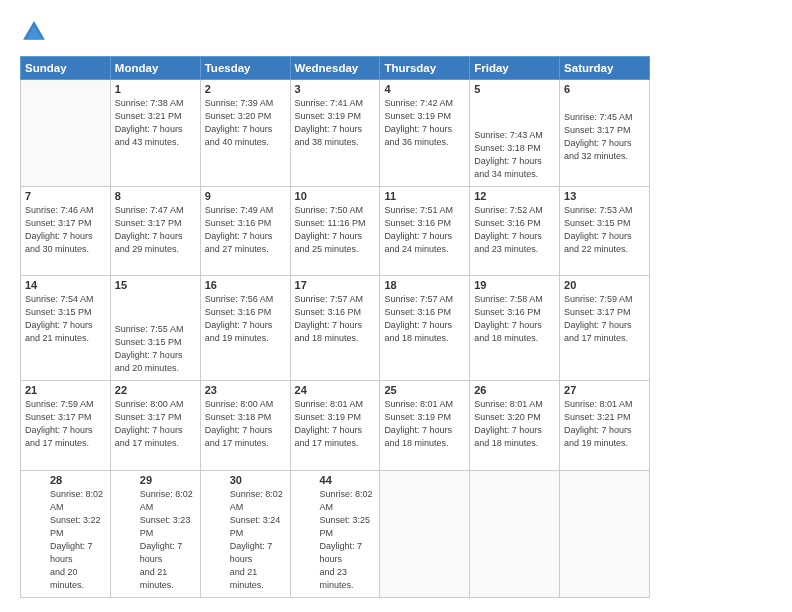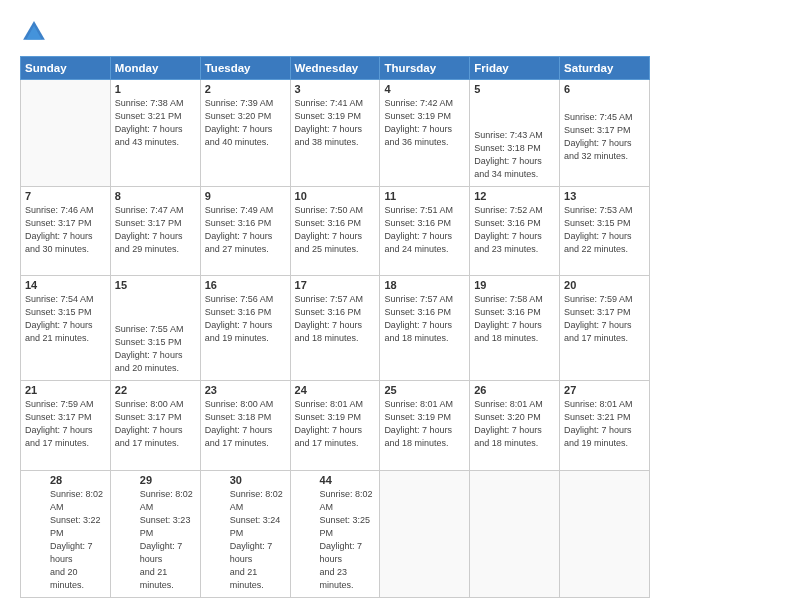--- a/index.html
+++ b/index.html
@@ -194,21 +194,21 @@
           <td>
             <span class="day-number">9</span>
             <div class="day-info" style="white-space: pre-line;">Sunrise: 7:49 AM
 Sunset: 3:16 PM
 Daylight: 7 hours
 and 27 minutes.</div>
           </td>
           <td>
             <span class="day-number">10</span>
             <div class="day-info" style="white-space: pre-line;">Sunrise: 7:50 AM
-Sunset: 3:16 PM
+Sunset: 11:16 PM
 Daylight: 7 hours
 and 25 minutes.</div>
           </td>
           <td>
             <span class="day-number">11</span>
             <div class="day-info" style="white-space: pre-line;">Sunrise: 7:51 AM
 Sunset: 3:16 PM
 Daylight: 7 hours
 and 24 minutes.</div>
           </td>

